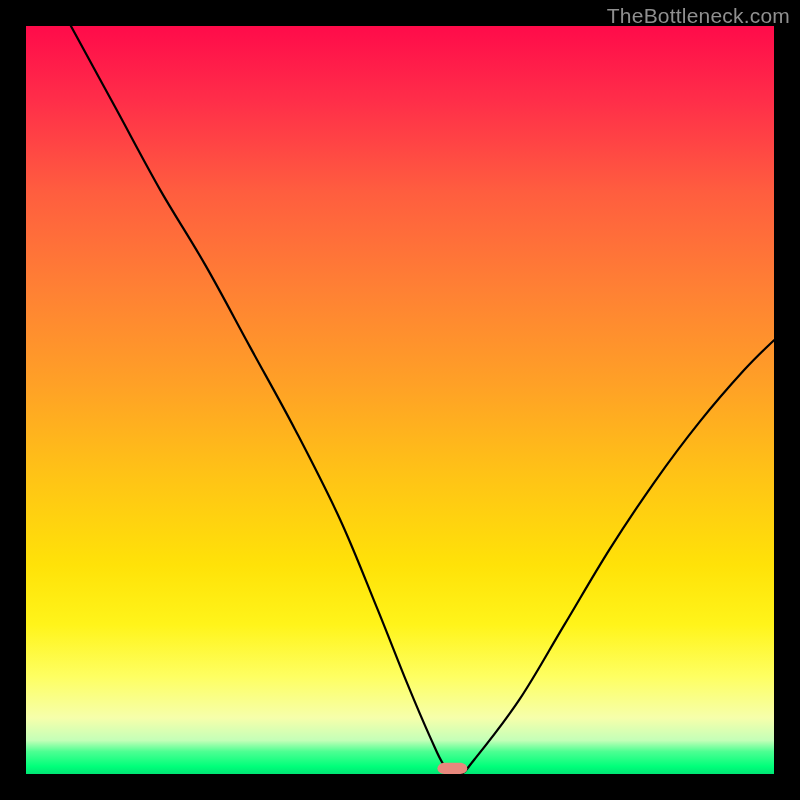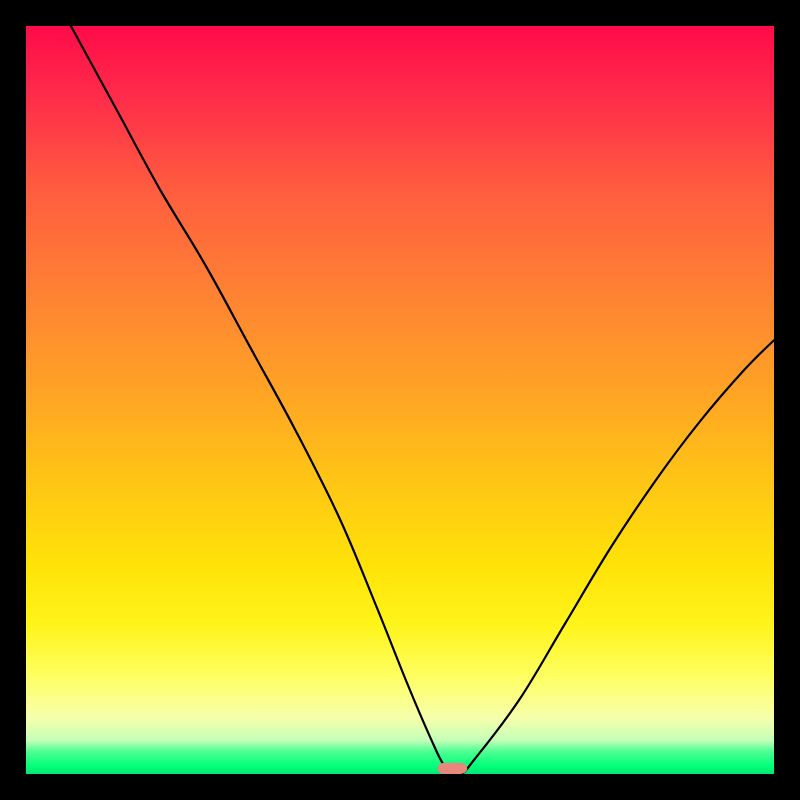--- a/index.html
+++ b/index.html
@@ -82,13 +82,14 @@
 
   <div class="plot-area">
     <div class="gradient-bg"></div>
 
     <svg class="curve-svg" viewBox="0 0 748 748" preserveAspectRatio="none">
       <path class="curve-path" d="M 44.9 0.0 C 53.0 14.8, 73.6 52.7, 89.8 82.3 C 105.9 111.9, 118.5 136.3, 134.6 164.6 C 150.8 192.8, 163.4 211.1, 179.5 239.4 C 195.7 267.6, 208.2 292.0, 224.4 321.6 C 240.6 351.3, 253.1 373.0, 269.3 403.9 C 285.4 434.9, 299.3 461.4, 314.2 493.7 C 329.0 526.0, 339.4 553.8, 351.6 583.4 C 363.7 613.1, 372.1 635.4, 381.5 658.2 C 390.9 681.1, 397.2 695.8, 403.9 710.6 C 410.7 725.4, 413.5 733.8, 418.9 740.5 C 424.3 747.3, 428.5 749.3, 433.8 748.0 C 439.2 746.7, 438.0 746.5, 448.8 733.0 C 459.6 719.6, 477.5 697.4, 493.7 673.2 C 509.8 649.0, 522.4 625.3, 538.6 598.4 C 554.7 571.5, 567.3 549.2, 583.4 523.6 C 599.6 498.0, 612.2 479.2, 628.3 456.3 C 644.5 433.4, 657.0 416.6, 673.2 396.4 C 689.4 376.2, 704.6 358.9, 718.1 344.1 C 731.5 329.3, 742.6 319.5, 748.0 314.2"></path>
       <rect class="marker" x="411.4" y="736.8" width="29.9" height="11.2" rx="7.0" ry="7.0"></rect>
     </svg>
   </div>
 
+  <div class="attribution">TheBottleneck.com</div>
 </div>
 
 </body></html>

